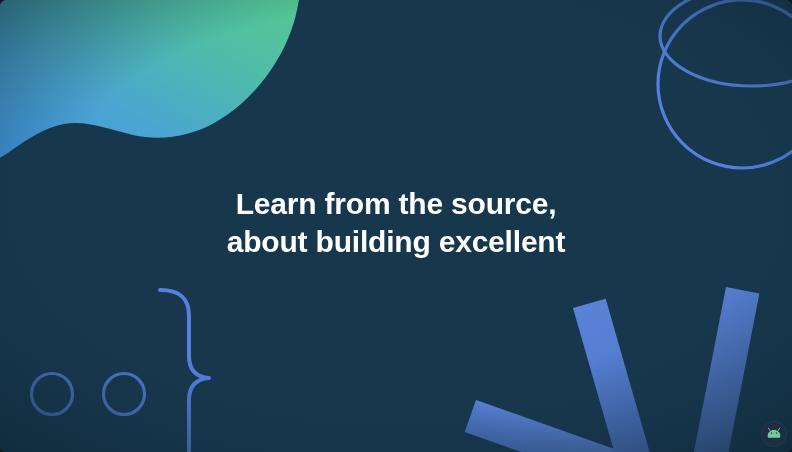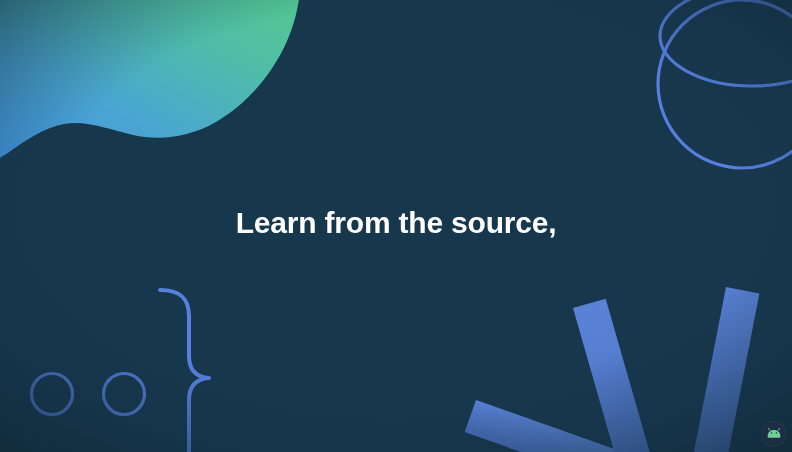--- a/index.html
+++ b/index.html
@@ -7,20 +7,21 @@
     padding: 0;
     background: #0d1b26;
   }
   #stage {
     position: relative;
     width: 792px;
     height: 452px;
     overflow: hidden;
     background: #17374d;
     font-family: "Liberation Sans", sans-serif;
+    border-radius: 7px;
   }
   #bgsvg {
     position: absolute;
     left: 0;
     top: 0;
     width: 792px;
     height: 452px;
     display: block;
   }
   .headline {
@@ -121,20 +122,21 @@
         <rect x="726" y="287" width="34" height="190" fill="url(#barGrad)" transform="rotate(11 726 287)"></rect>
       </g>
 
       <rect x="0" y="0" width="792" height="452" fill="url(#vignette)"></rect>
     </g>
   </svg>
 
   <div class="headline">
     <div class="headline-inner">
       <span class="headline-line">Learn from the source,</span>
+      <span class="headline-line">about building excellent</span>
     </div>
   </div>
 
   <div class="badge">
     <svg width="18" height="18" viewBox="0 0 24 24">
       <g fill="#6fcf97">
         <path d="M6.4 7.2 L4.7 4.4" stroke="#8fd9b0" stroke-width="1.1" stroke-linecap="round" fill="none"></path>
         <path d="M17.6 7.2 L19.3 4.4" stroke="#8fd9b0" stroke-width="1.1" stroke-linecap="round" fill="none"></path>
         <path d="M3.6 14.2 C3.6 9.9 7.3 6.6 12 6.6 C16.7 6.6 20.4 9.9 20.4 14.2 Z"></path>
         <rect x="3.6" y="13.4" width="16.8" height="3.6" rx="1.2"></rect>

